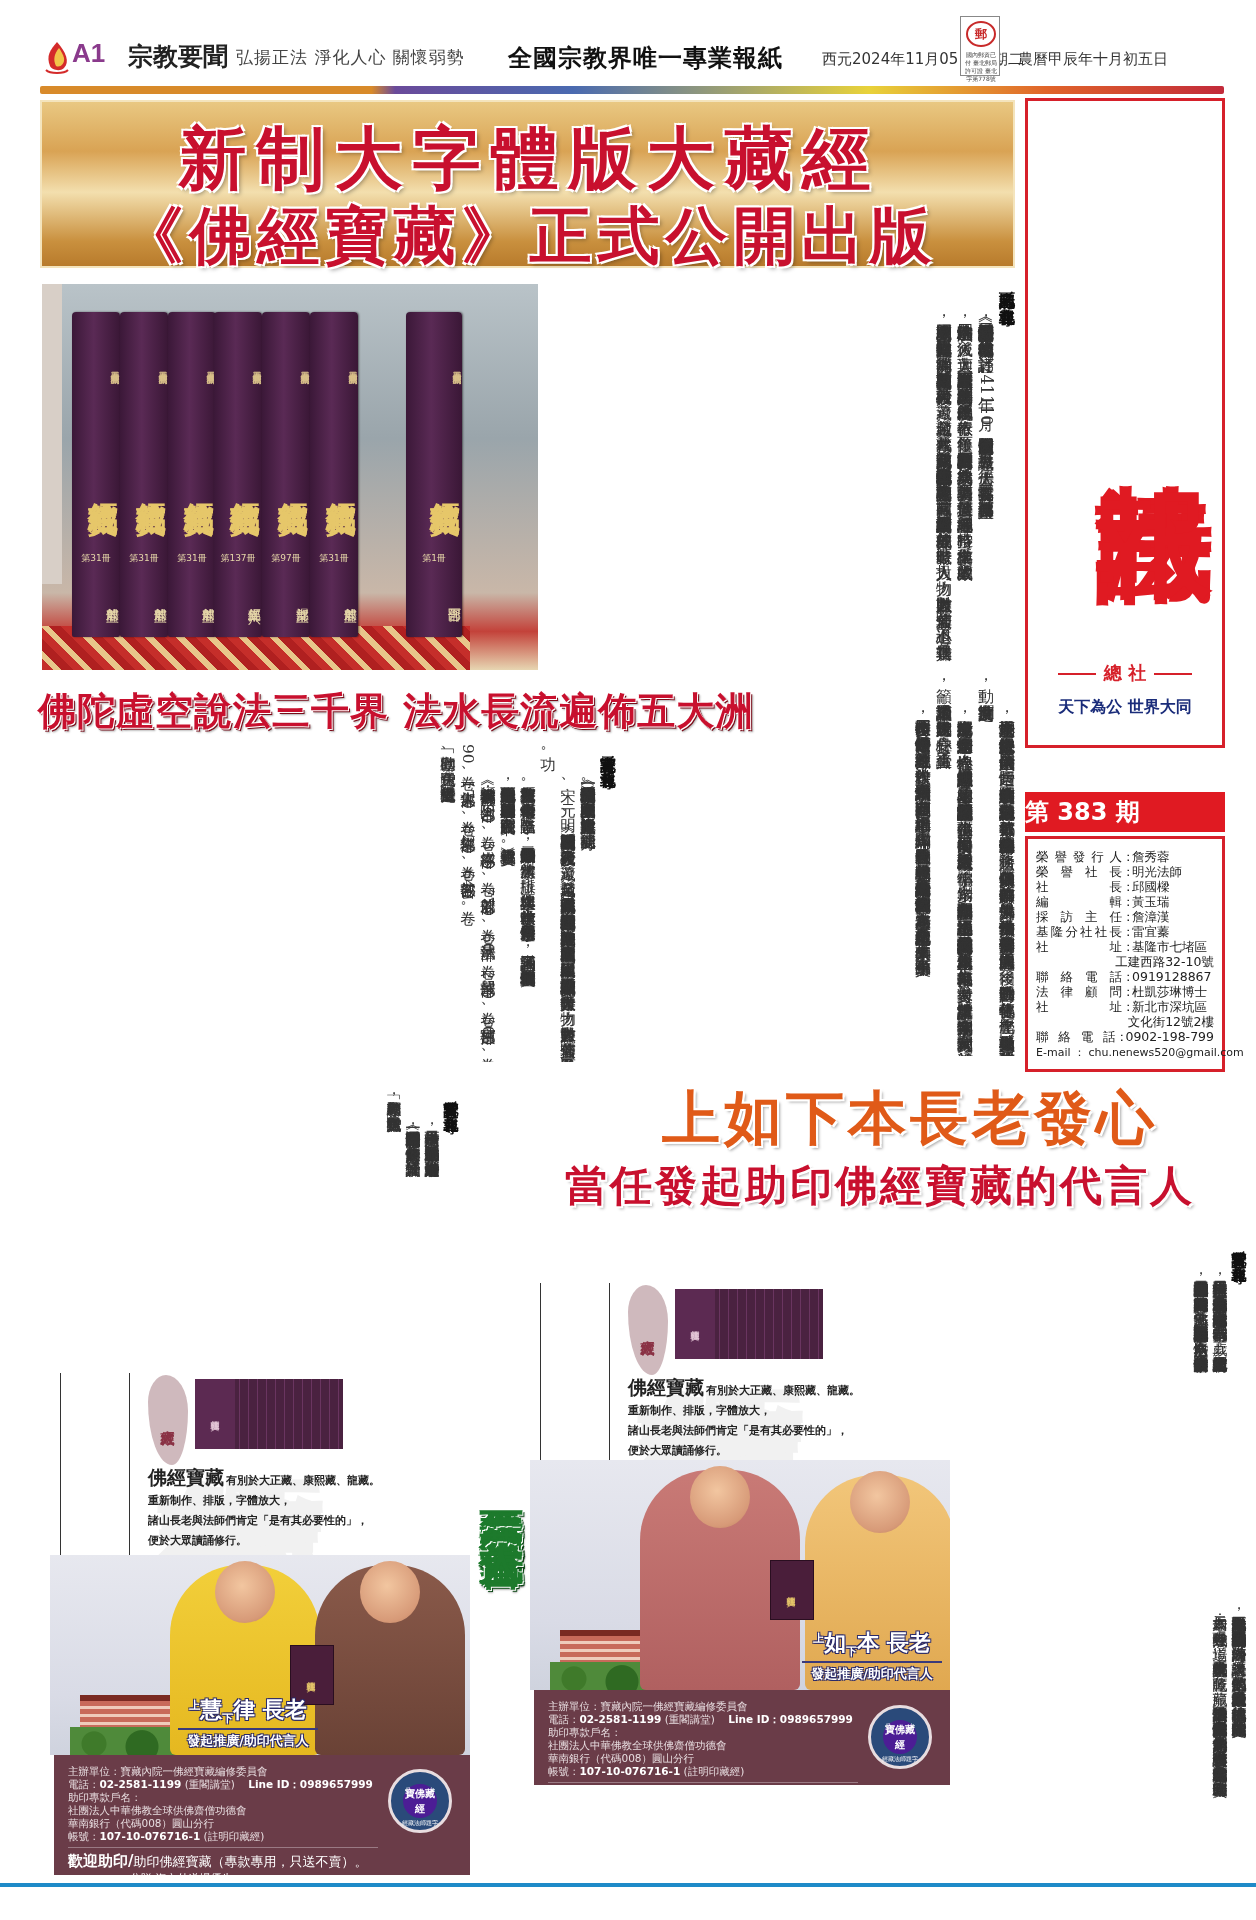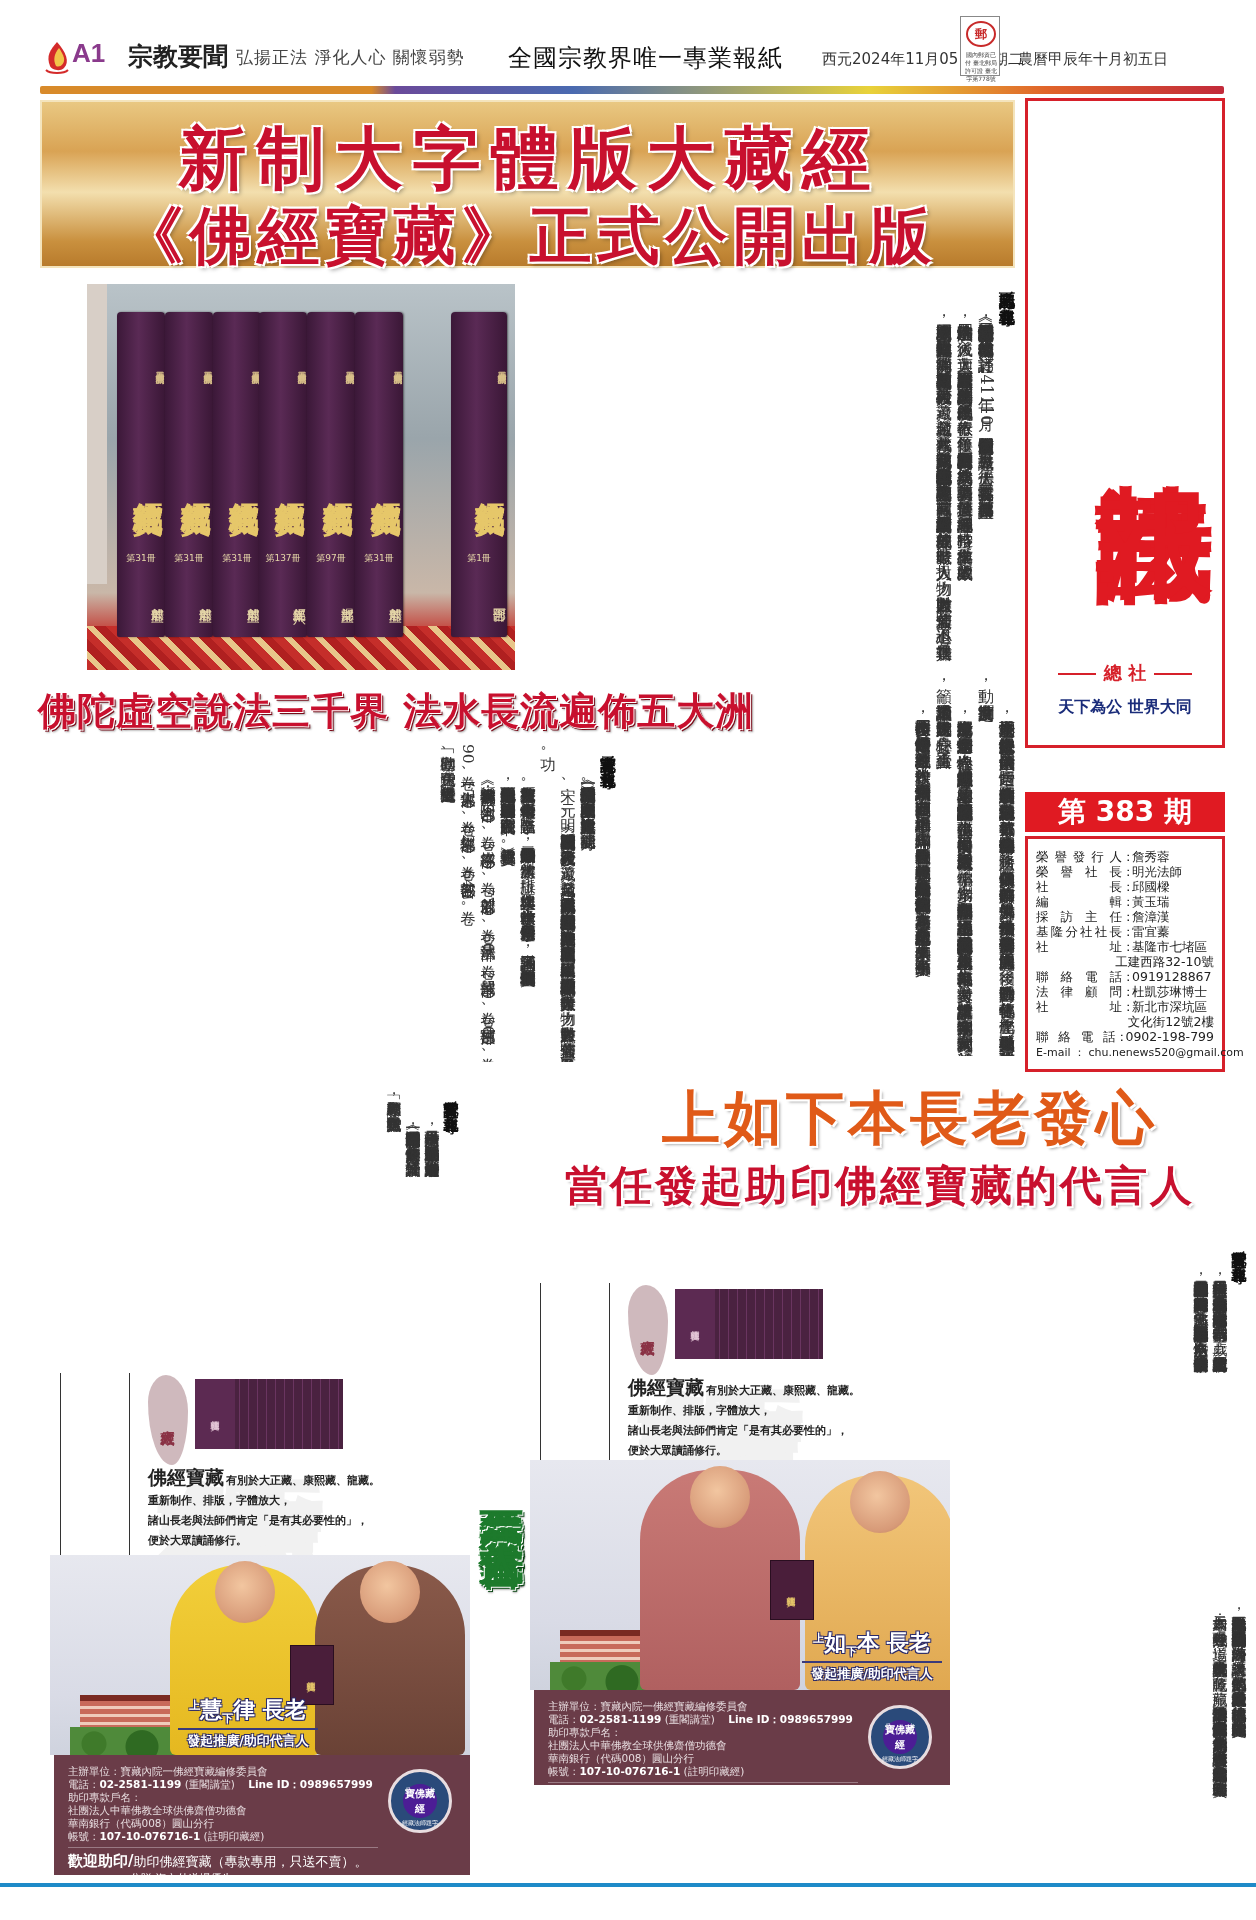--- a/index.html
+++ b/index.html
@@ -5,59 +5,59 @@
   * { box-sizing: border-box; margin: 0; padding: 0; }
   html, body { width: 1256px; height: 1920px; background: #fff; overflow: hidden; }
   body { font-family: "DejaVu Sans", "Liberation Sans", sans-serif; color: #222; position: relative; }
 
   
   .topbar { position: absolute; left: 0; top: 0; width: 1256px; height: 82px; }
   .logo-flame { position: absolute; left: 40px; top: 40px; width: 34px; height: 34px; }
   .page-code { position: absolute; left: 72px; top: 38px; font-size: 26px; font-weight: bold; color: #8a3a8c; font-family: "Liberation Sans", sans-serif; }
   .section-name { position: absolute; left: 128px; top: 40px; font-size: 25px; font-weight: bold; color: #222; font-family: "DejaVu Serif", serif; }
   .slogan { position: absolute; left: 236px; top: 46px; font-size: 17px; color: #444; letter-spacing: 1px; }
-  .tagline { position: absolute; left: 508px; top: 42px; font-size: 24px; font-weight: normal; color: #111; letter-spacing: 1px; }
+  .tagline { position: absolute; left: 508px; top: 42px; font-size: 24px; font-weight: bold; color: #111; letter-spacing: 1px; }
   .date-west { position: absolute; left: 822px; top: 50px; font-size: 15px; color: #333; }
   .stamp { position: absolute; left: 960px; top: 16px; width: 40px; height: 60px; border: 1px solid #888; background: #fff; }
   .stamp .circle { position: absolute; left: 5px; top: 4px; width: 30px; height: 26px; border: 2px solid #c82a2a; border-radius: 50%; color: #c82a2a; font-size: 12px; font-weight: bold; text-align: center; line-height: 22px; }
   .stamp .lines { position: absolute; left: 4px; top: 34px; width: 32px; font-size: 6px; color: #444; text-align: center; line-height: 8px; }
   .date-lunar { position: absolute; left: 1018px; top: 50px; font-size: 15px; color: #333; }
 
   
   .rule-top { position: absolute; left: 40px; top: 86px; width: 1184px; height: 8px;
     background: linear-gradient(90deg, #d88a2a 0%, #d88a2a 28%, #6a4a9a 30%, #4a6ab0 45%, #e8d23a 70%, #e0642a 85%, #c22a3a 100%); border-radius: 2px; }
 
   
   .masthead { position: absolute; left: 1025px; top: 98px; width: 200px; height: 650px; border: 3px solid #d6202a; background: #fff; }
   .masthead .brand { position: absolute; left: 0; top: 18px; width: 194px; text-align: center; color: #e01a22;
     font-family: "DejaVu Serif", serif; font-weight: bold; font-size: 118px; line-height: 132px; writing-mode: vertical-rl; height: 540px; }
   .masthead .hq { position: absolute; left: 8px; top: 560px; width: 178px; text-align: center; color: #d6202a; font-weight: bold; font-size: 18px; }
   .masthead .hq::before, .masthead .hq::after { content: ""; display: inline-block; width: 38px; height: 2px; background: #d6202a; vertical-align: middle; margin: 0 8px; }
   .masthead .motto { position: absolute; left: 0; top: 596px; width: 194px; text-align: center; color: #1a2c7a; font-weight: bold; font-size: 16px; }
 
-  .issue { position: absolute; left: 1025px; top: 792px; width: 200px; height: 40px; background: #e01a22; color: #fff; font-weight: bold; font-size: 28px; text-align: center; line-height: 40px; }
+  .issue { position: absolute; left: 1025px; top: 792px; width: 200px; height: 40px; background: #e01a22; color: #fff; font-weight: bold; font-size: 24px; text-align: left; line-height: 40px; }
 
   .staffbox { position: absolute; left: 1025px; top: 836px; width: 200px; height: 236px; border: 3px solid #d6202a; padding: 10px 8px; }
   .staff-row { display: flex; font-size: 12.5px; line-height: 15px; color: #222; white-space: nowrap; }
   .staff-row .k { width: 86px; text-align-last: justify; text-align: justify; }
   .staff-row .c { width: 10px; text-align: center; }
   .staff-row .v { flex: 1; }
   .staff-email { font-size: 11px; line-height: 16px; margin-top: 1px; white-space: nowrap; }
 
   
   .banner { position: absolute; left: 40px; top: 100px; width: 975px; height: 168px;
     background: linear-gradient(180deg, #e9c882 0%, #d9a354 30%, #f3dfae 55%, #c9903e 85%, #b87b2c 100%); border: 2px solid #f4e4bc; }
   .banner .h1 { position: absolute; left: 0; top: 12px; width: 975px; text-align: center; font-size: 68px; font-weight: bold; color: #c8102e; letter-spacing: 10px;
     text-shadow: 2px 2px 0 #fff, -2px -2px 0 #fff, 2px -2px 0 #fff, -2px 2px 0 #fff, 3px 3px 4px rgba(0,0,0,.35); }
   .banner .h2 { position: absolute; left: 0; top: 92px; width: 975px; text-align: center; font-size: 62px; font-weight: bold; color: #c8102e; letter-spacing: 6px;
     text-shadow: 2px 2px 0 #fff, -2px -2px 0 #fff, 2px -2px 0 #fff, -2px 2px 0 #fff, 3px 3px 4px rgba(0,0,0,.35); }
 
   
-  .books-photo { position: absolute; left: 42px; top: 284px; width: 428px; height: 386px; overflow: hidden;
-    background: linear-gradient(180deg, #b9c3c8 0%, #9aa5ab 40%, #c9b7a8 80%, #c3423a 90%, #e7d6b2 100%); margin-left: 45px; }
+  .books-photo { position: absolute; left: 42px; top: 284px; width: 496px; height: 386px; overflow: hidden;
+    background: linear-gradient(180deg, #b9c3c8 0%, #9aa5ab 40%, #c9b7a8 80%, #c3423a 90%, #e7d6b2 100%); }
   .books-photo .shelf-bg { position: absolute; left: 0; top: 0; width: 20px; height: 300px; background: #d8cfc7; }
   .books-photo .cloth { position: absolute; left: 0; bottom: 0; width: 428px; height: 44px;
     background: repeating-linear-gradient(45deg, #c52e2a 0 8px, #e8c68a 8px 14px, #b02020 14px 22px); }
   .book { position: absolute; top: 28px; width: 48px; height: 325px; background: linear-gradient(90deg, #3b1838 0%, #5a2a55 45%, #3a1736 100%);
     border-radius: 4px 4px 2px 2px; box-shadow: 1px 0 2px rgba(0,0,0,.5); color: #e6c76a; }
   .book .sub { position: absolute; top: 14px; left: 0; width: 48px; font-size: 9px; line-height: 11px; text-align: center; writing-mode: vertical-rl; height: 80px; color: #d9c08a; }
   .book .title { position: absolute; top: 98px; left: 0; width: 48px; font-size: 30px; line-height: 34px; text-align: center; writing-mode: vertical-rl; height: 140px; font-weight: bold; font-family: "DejaVu Serif", serif; }
   .book .vol { position: absolute; top: 240px; left: 0; width: 48px; font-size: 9px; text-align: center; color: #e6d7a8; }
   .book .part { position: absolute; top: 258px; left: 0; width: 48px; font-size: 13px; line-height: 16px; text-align: center; writing-mode: vertical-rl; height: 60px; color: #e6d7a8; }
 

